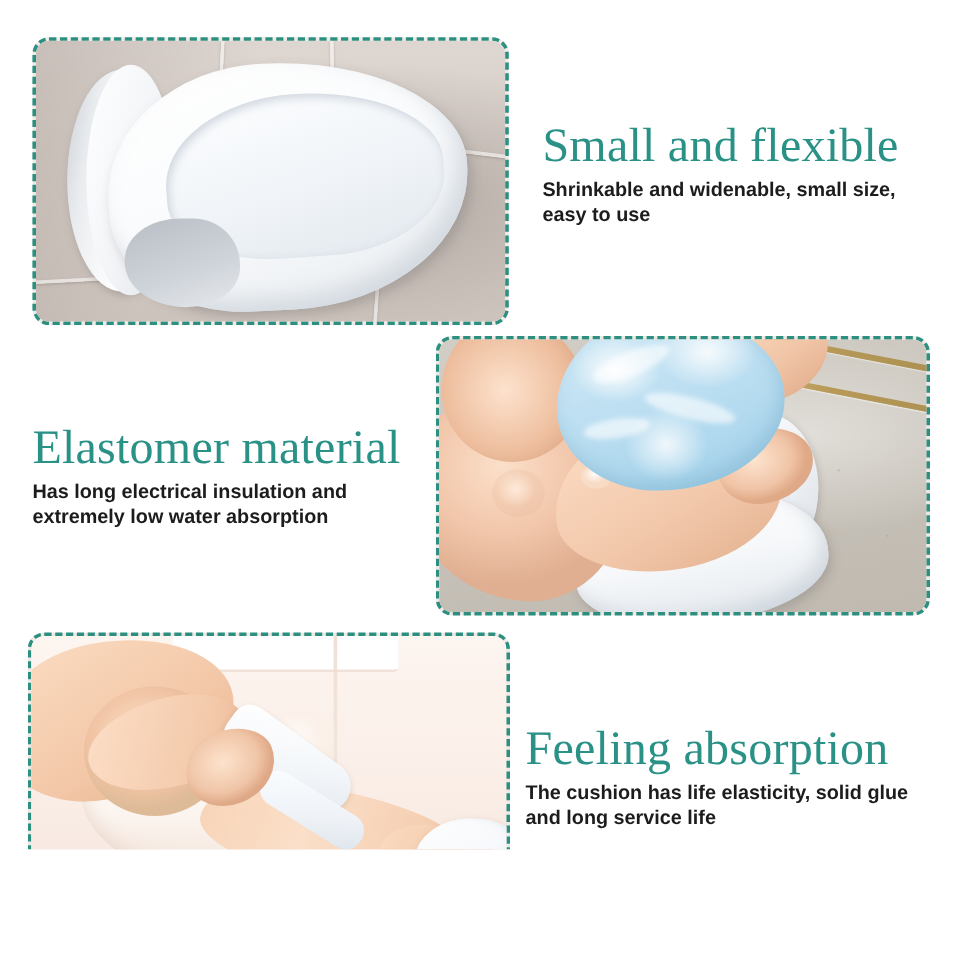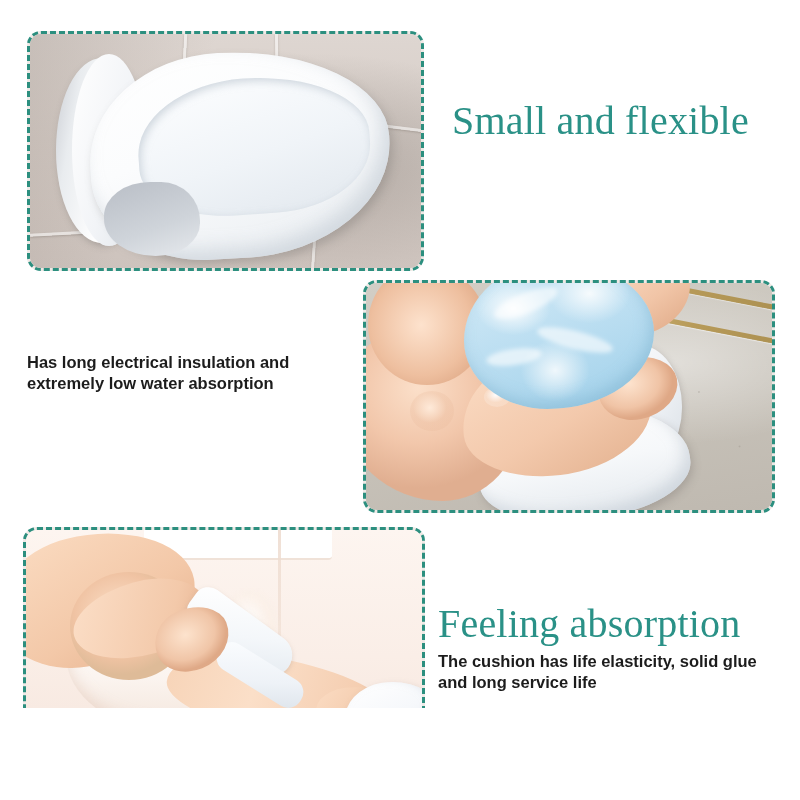--- a/index.html
+++ b/index.html
@@ -343,20 +343,22 @@
       <div class="p1-cup-rim"></div>
       <div class="p1-shadow"></div>
       <div class="p1-body"></div>
       <div class="p1-pad"></div>
       <div class="p1-underside"></div>
     </div>
   </div>
 
   <div class="text-block" id="text-small-flexible">
     <p class="feature-title">Small and flexible</p>
+    <p class="feature-desc">Shrinkable and widenable, small size,
+easy to use</p>
   </div>
 
   <div class="photo-panel" id="panel-foot-scrub">
     <div class="photo-inner">
       <div class="p2-floor"></div>
       <div class="p2-speckle"></div>
       <div class="p2-grout p2-gr1"></div>
       <div class="p2-grout p2-gr2"></div>
       <div class="p2-grout p2-gr3"></div>
       <div class="p2-pedal-dark"></div>
@@ -370,20 +372,21 @@
       <div class="p2-suds"></div>
       <div class="p2-fingers"></div>
       <div class="p2-loofah"></div>
       <div class="p2-loofah-fold p2-lf1"></div>
       <div class="p2-loofah-fold p2-lf2"></div>
       <div class="p2-loofah-fold p2-lf3"></div>
     </div>
   </div>
 
   <div class="text-block" id="text-elastomer">
+    <p class="feature-title">Elastomer material</p>
     <p class="feature-desc">Has long electrical insulation and
 extremely low water absorption</p>
   </div>
 
   <div class="photo-panel" id="panel-leg-wash">
     <div class="photo-inner">
       <div class="p3-bg"></div>
       <div class="p3-wallpanel"></div>
       <div class="p3-wall-edge"></div>
       <div class="p3-basin"></div>

